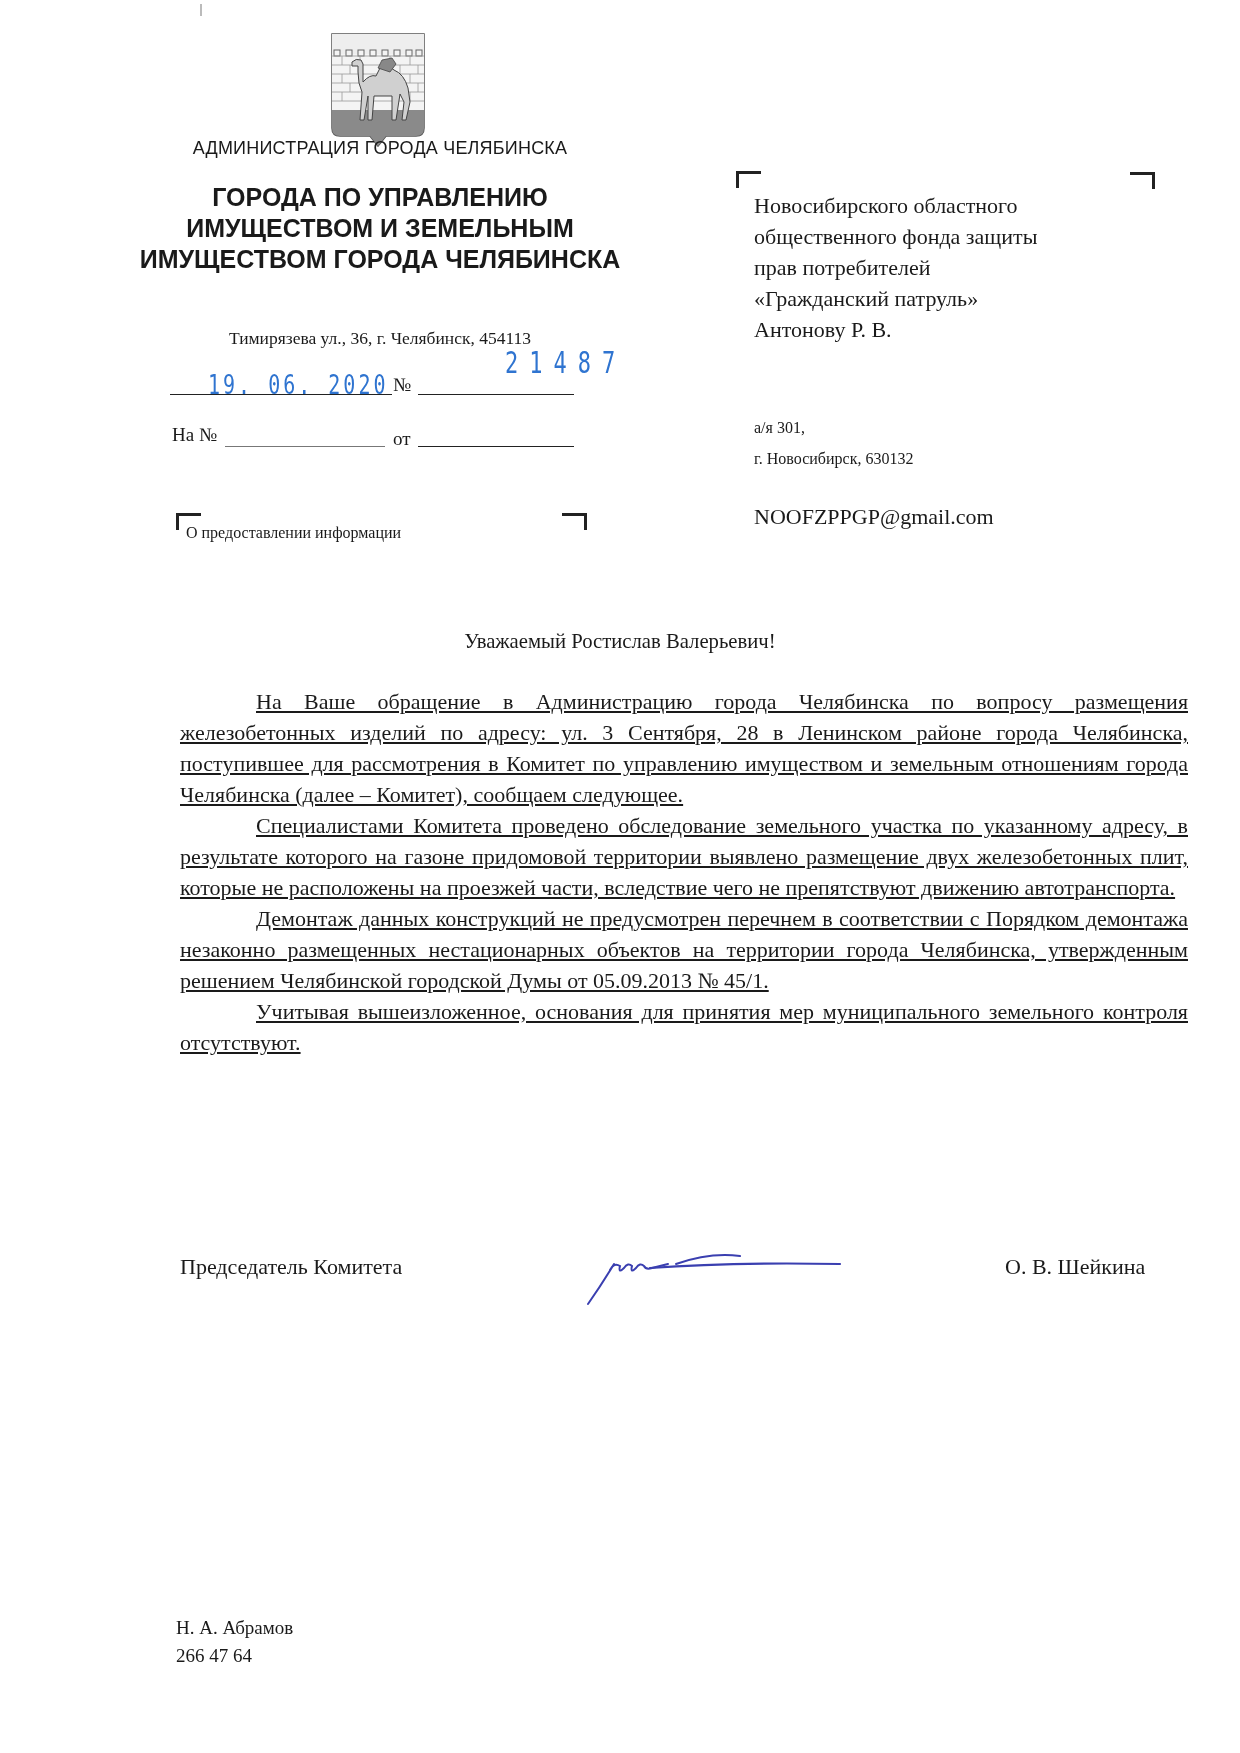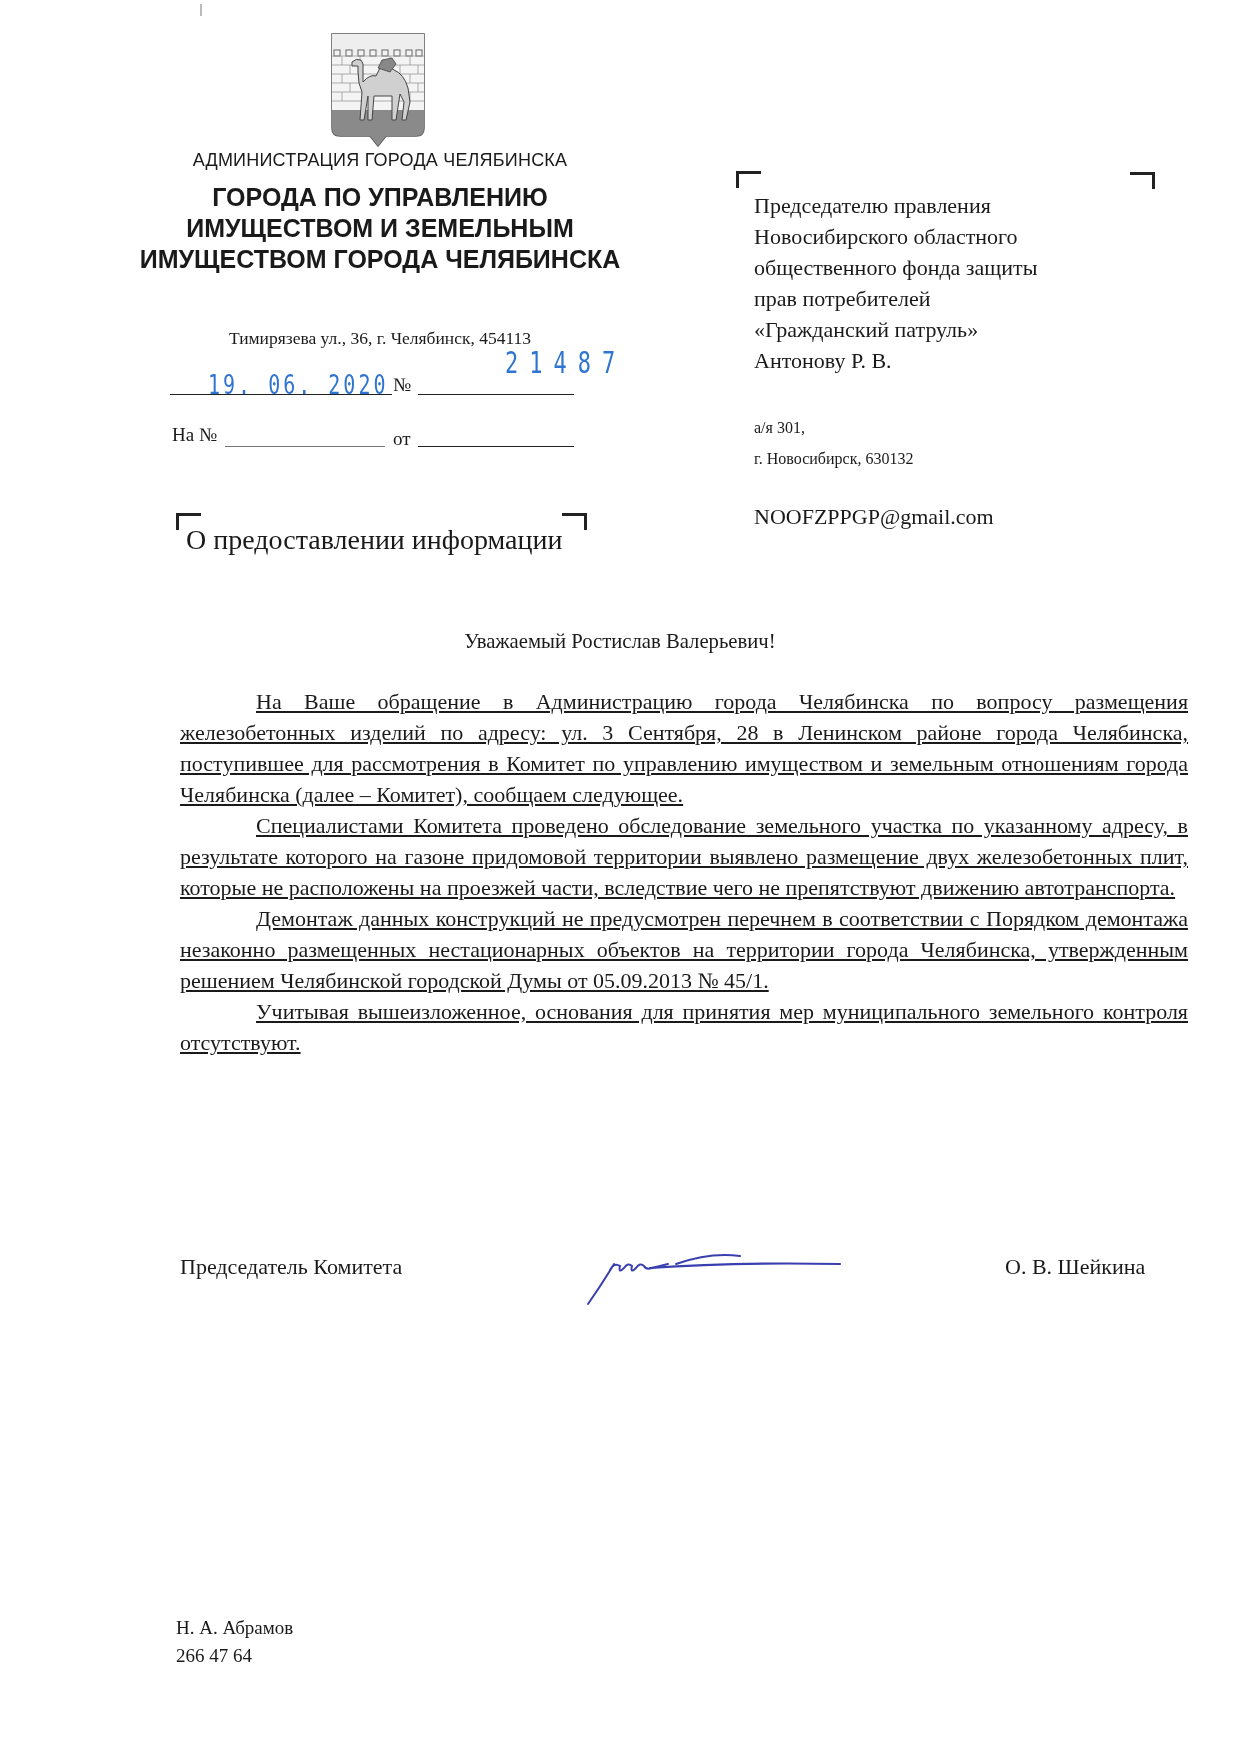--- a/index.html
+++ b/index.html
@@ -5,21 +5,21 @@
     html, body { margin: 0; padding: 0; background: #ffffff; }
     body { width: 1240px; height: 1753px; position: relative; overflow: hidden; color: #1a1a1a; }
     .abs { position: absolute; }
     .serif { font-family: "Liberation Serif", "DejaVu Serif", serif; }
     .sans { font-family: "Liberation Sans", "DejaVu Sans", sans-serif; }
 
     
     #crest { left: 330px; top: 32px; width: 96px; height: 116px; }
 
     
-    .hdr-admin { left: 150px; top: 150px; width: 460px; text-align: center; font-size: 18px; letter-spacing: 0.2px; }
+    .hdr-admin { left: 150px; top: 138px; width: 460px; text-align: center; font-size: 18px; letter-spacing: 0.2px; }
     .hdr-committee { left: 120px; top: 182px; width: 520px; text-align: center; font-size: 25px; font-weight: bold; line-height: 31px; }
     .hdr-addr { left: 150px; top: 282px; width: 460px; text-align: center; font-size: 17.5px; line-height: 24px; margin-top: 44px; }
     .hdr-email-link { text-decoration: underline; }
 
     .stamp { color: #2f74d0; font-family: "DejaVu Sans Mono", "Liberation Mono", monospace; font-weight: normal; transform: scaleY(1.35); transform-origin: left top; }
     .stamp-num { left: 505px; top: 346px; font-size: 22px; letter-spacing: 11px; }
     .stamp-date { left: 208px; top: 368px; font-size: 20px; letter-spacing: 3px; }
 
     .line { border-bottom: 1.5px solid #222; height: 0; }
     .ref-row1-line1 { left: 170px; top: 394px; width: 222px; }
@@ -28,21 +28,21 @@
 
     .ref-row2-label { left: 172px; top: 424px; font-size: 19px; }
     .ref-row2-line1 { left: 225px; top: 446px; width: 160px; border-bottom-color: #777; }
     .ref-row2-from { left: 393px; top: 428px; font-size: 19px; }
     .ref-row2-line2 { left: 418px; top: 446px; width: 156px; }
 
     .corner { width: 22px; height: 14px; border-color: #222; border-style: solid; border-width: 0; }
     .corner.tl { border-top-width: 3px; border-left-width: 3px; }
     .corner.tr { border-top-width: 3px; border-right-width: 3px; }
 
-    .subject { left: 186px; top: 524px; font-size: 28px; }
+    .subject { left: 186px; top: 524px; font-size: 16px; }
 
     
     .recipient { left: 754px; top: 190px; font-size: 22px; line-height: 31px; width: 380px; }
     .recipient-addr { left: 754px; top: 412px; font-size: 16px; line-height: 31px; }
     .recipient-email { left: 754px; top: 504px; font-size: 22px; }
 
     
     .greeting { left: 0; top: 628px; width: 1240px; text-align: center; font-size: 22px; transform: scaleX(0.94); }
     .body-text { left: 180px; top: 686px; width: 1008px; font-size: 22px; line-height: 31px; text-align: justify; }
     .body-text p { margin: 0; text-indent: 76px; text-decoration: underline; }
@@ -123,21 +123,20 @@
 <div class="abs serif ref-row2-from">от</div>
 <div class="abs line ref-row2-line2"></div>
 
 <div class="abs corner tl" style="left:176px; top:513px;"></div>
 <div class="abs corner tr" style="left:562px; top:513px;"></div>
 <div class="abs serif subject">О предоставлении информации</div>
 
 <div class="abs corner tl" style="left:736px; top:171px;"></div>
 <div class="abs corner tr" style="left:1130px; top:172px;"></div>
 <div class="abs serif recipient">
-  <div>Председателю правления</div>
   <div>Новосибирского областного</div>
   <div>общественного фонда защиты</div>
   <div>прав потребителей</div>
   <div>«Гражданский патруль»</div>
   <div>Антонову Р. В.</div>
 </div>
 <div class="abs serif recipient-addr">
   <div>а/я 301,</div>
   <div>г. Новосибирск, 630132</div>
 </div>

